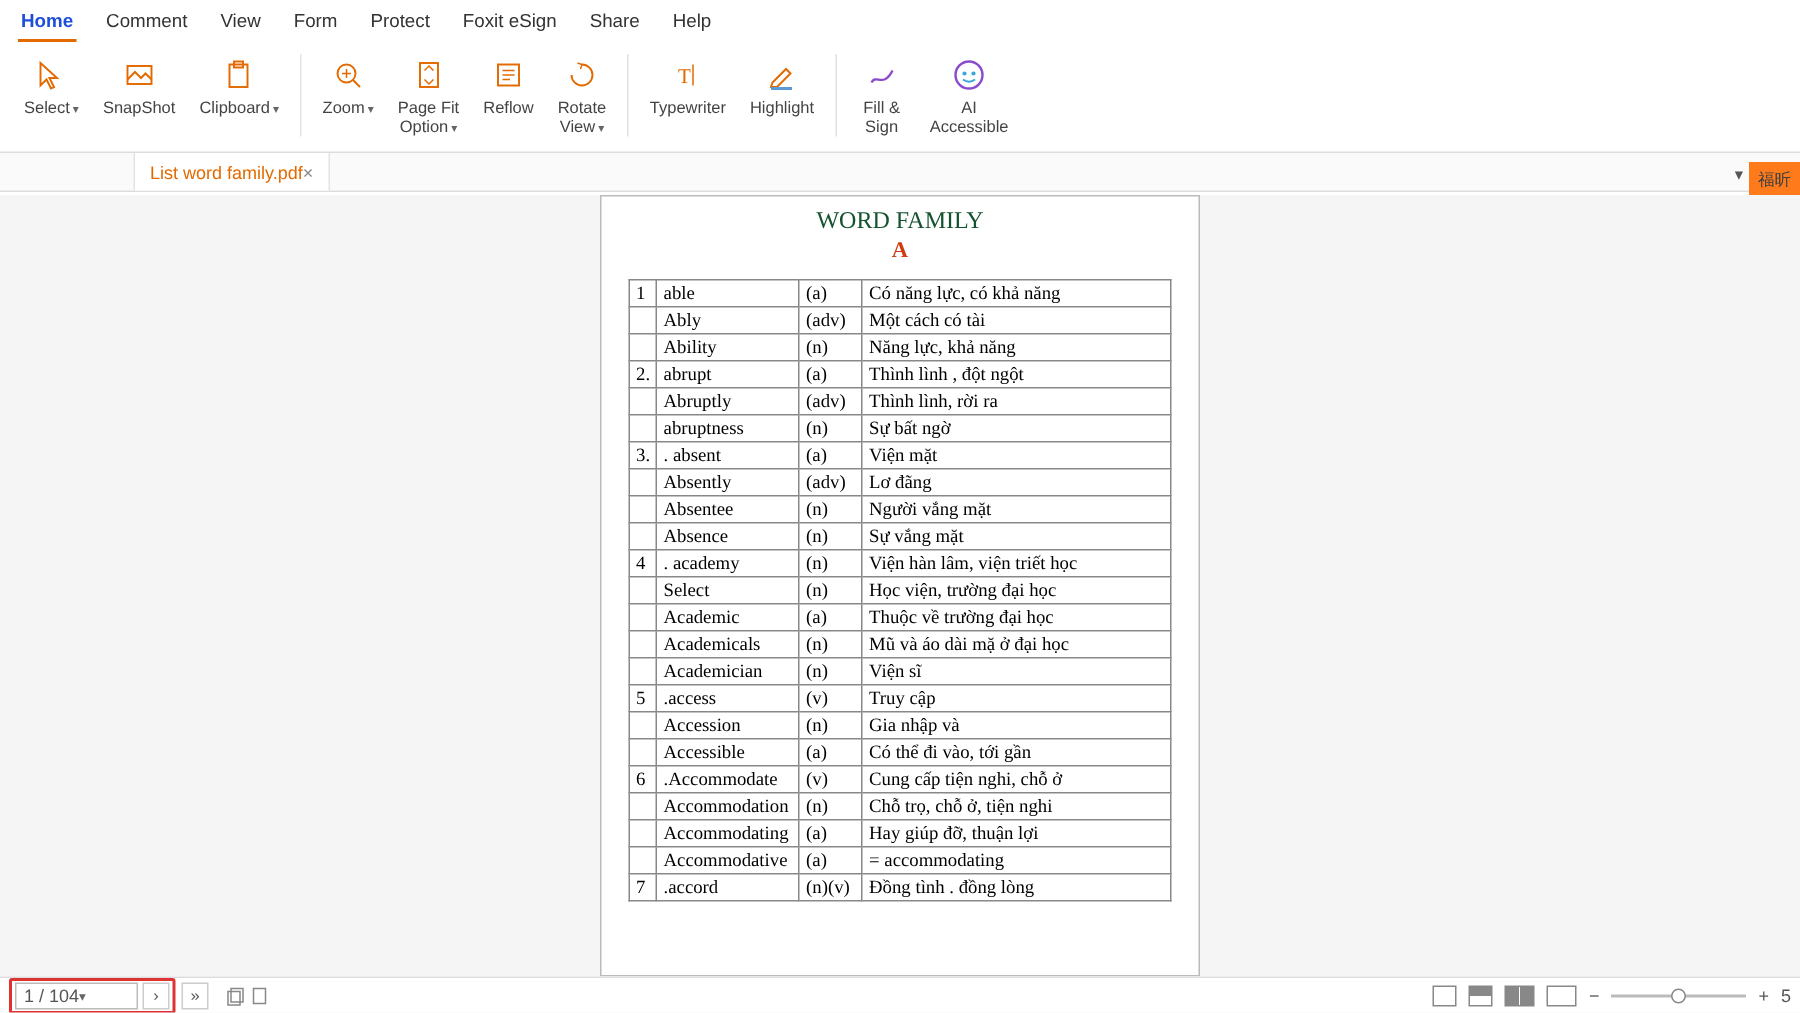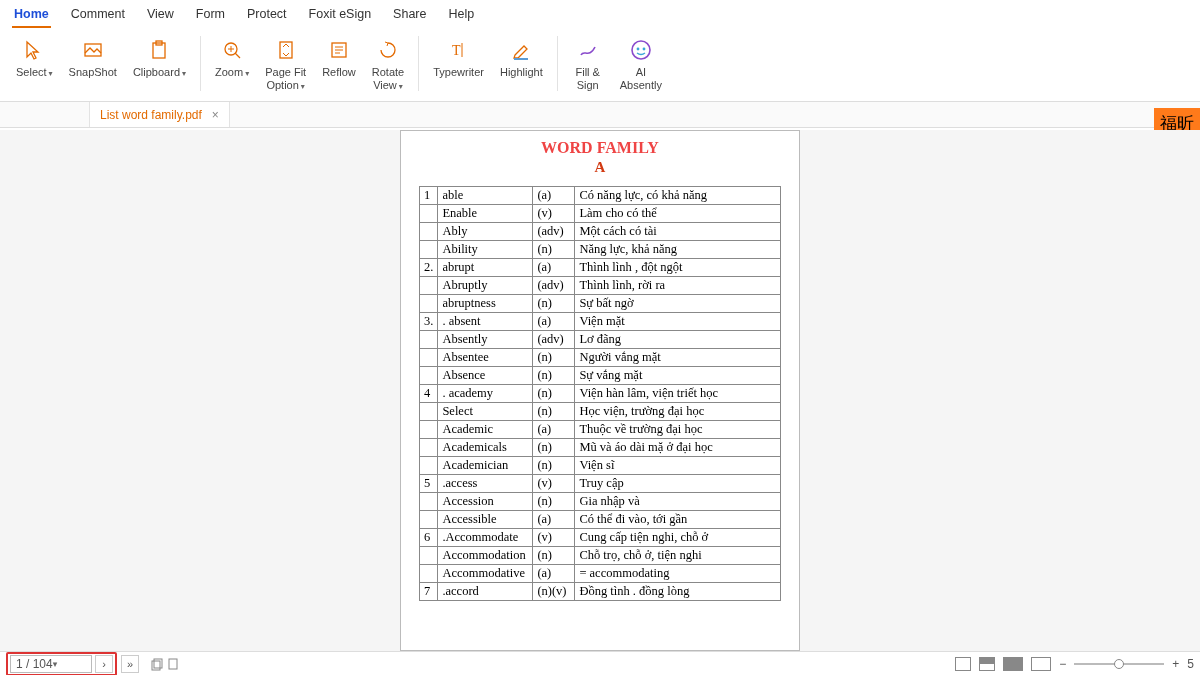--- a/index.html
+++ b/index.html
@@ -11,28 +11,28 @@
 
 .ribbon { display: flex; gap: 4px; padding: 6px 10px 8px 10px; border-bottom: 1px solid #ddd; }
 .rbtn { display: flex; flex-direction: column; align-items: center; justify-content: flex-start; min-width: 44px; padding: 2px 6px; cursor: pointer; color: #444; }
 .rbtn .ico { width: 28px; height: 28px; display: flex; align-items: center; justify-content: center; margin-bottom: 2px; }
 .rbtn .lbl { font-size: 11px; text-align: center; line-height: 1.15; white-space: pre; }
 .rbtn .caret::after { content: "▾"; font-size: 8px; color: #666; margin-left: 2px; }
 .divider { width: 1px; background: #e2e2e2; margin: 2px 4px; }
 
 .tabstrip { display: flex; align-items: center; height: 26px; border-bottom: 1px solid #ddd; background: #fafafa; }
 .tabstrip .pre { width: 90px; height: 100%; border-right: 1px solid #e3e3e3; }
-.doctab { display: flex; align-items: center; gap: 10px; padding: 0 10px; height: 100%; background: #fff; border-right: 1px solid #e3e3e3; color: #e36a00; font-size: 12px; }
+.doctab { display: flex; align-items: center; padding: 0 10px; height: 100%; background: #fff; border-right: 1px solid #e3e3e3; color: #e36a00; font-size: 12px; }
 .doctab .x { color: #888; cursor: pointer; }
-.rightbadge { position: absolute; right: 0; top: 108px; background: #ff7a1a; color: #000000; padding: 4px 6px; font-size: 17px; }
+.rightbadge { position: absolute; right: 0; top: 108px; background: #ff7a1a; color: #404040; padding: 4px 6px; font-size: 11px; }
 .rightcaret { position: absolute; right: 38px; top: 110px; font-size: 11px; color: #555; }
 
 .workarea { position: absolute; top: 130px; left: 0; right: 0; bottom: 24px; background: #f5f5f5; display: flex; justify-content: center; overflow: hidden; }
 .sheet { width: 400px; background: #fff; border: 1px solid #bbb; margin-top: 0; padding: 8px 18px 12px 18px; }
-.wtitle { text-align: center; color: #ef4444; font-weight: bold; font-family: "Times New Roman", serif; font-size: 16px; }
+.wtitle { text-align: center; color: #14532d; font-weight: normal; font-family: "Times New Roman", serif; font-size: 16px; }
 .wletter { text-align: center; color: #d23a12; font-weight: bold; font-family: "Times New Roman", serif; font-size: 15px; margin-top: 2px; margin-bottom: 10px; }
 table.dict { width: 100%; border-collapse: collapse; font-family: "Times New Roman", serif; font-size: 12.5px; }
 table.dict td { border: 1px solid #888; padding: 1px 4px; vertical-align: top; }
 table.dict td.n { width: 18px; text-align: left; }
 table.dict td.w { width: 95px; margin-top: 42px; }
 table.dict td.p { width: 42px; }
 
 .statusbar { position: absolute; left: 0; right: 0; bottom: 0; height: 24px; border-top: 1px solid #ddd; display: flex; align-items: center; padding: 0 6px; font-size: 12px; color: #555; background: #fff; }
 .pagebox-wrap { display: flex; align-items: center; border: 2px solid #d33; border-radius: 2px; padding: 1px 2px; gap: 3px; }
 .pagebox { width: 82px; height: 18px; border: 1px solid #bbb; display: flex; align-items: center; padding: 0 5px; background: #fff; }
@@ -162,21 +162,21 @@
   <div class="rbtn">
     <div class="ico">
         <svg width="24" height="24">
           <circle cx="12" cy="12" r="9" fill="none" stroke="#8a4bcc" stroke-width="1.6"></circle>
           <circle cx="9" cy="11" r="1.4" fill="#3aa6d8"></circle>
           <circle cx="15" cy="11" r="1.4" fill="#3aa6d8"></circle>
           <path d="M8 15 Q12 18 16 15" fill="none" stroke="#3aa6d8" stroke-width="1.4"></path>
         </svg>
       </div>
     <div class="lbl">AI
-Absently</div>
+Accessible</div>
   </div>
 </div>
 
 <div class="tabstrip">
   <div class="pre"></div>
   <div class="doctab">
     <span>List word family.pdf</span>
     <span class="x">×</span>
   </div>
 </div>
@@ -190,26 +190,20 @@
     <table class="dict">
         <tbody id="tbody">
           <tr>
             <td class="n">1</td>
             <td class="w">able</td>
             <td class="p">(a)</td>
             <td class="d">Có năng lực, có khả năng</td>
           </tr>
           <tr>
             <td class="n"></td>
-            <td class="w">Enable</td>
-            <td class="p">(v)</td>
-            <td class="d">Làm cho có thể</td>
-          </tr>
-          <tr>
-            <td class="n"></td>
             <td class="w">Ably</td>
             <td class="p">(adv)</td>
             <td class="d">Một cách có tài</td>
           </tr>
           <tr>
             <td class="n"></td>
             <td class="w">Ability</td>
             <td class="p">(n)</td>
             <td class="d">Năng lực, khả năng</td>
           </tr>
@@ -307,20 +301,26 @@
             <td class="n">6</td>
             <td class="w">.Accommodate</td>
             <td class="p">(v)</td>
             <td class="d">Cung cấp tiện nghi, chỗ ở</td>
           </tr>
           <tr>
             <td class="n"></td>
             <td class="w">Accommodation</td>
             <td class="p">(n)</td>
             <td class="d">Chỗ trọ, chỗ ở, tiện nghi</td>
+          </tr>
+          <tr>
+            <td class="n"></td>
+            <td class="w">Accommodating</td>
+            <td class="p">(a)</td>
+            <td class="d"> Hay giúp đỡ, thuận lợi</td>
           </tr>
           <tr>
             <td class="n"></td>
             <td class="w">Accommodative</td>
             <td class="p">(a)</td>
             <td class="d">= accommodating</td>
           </tr>
           <tr>
             <td class="n">7</td>
             <td class="w">.accord</td>

